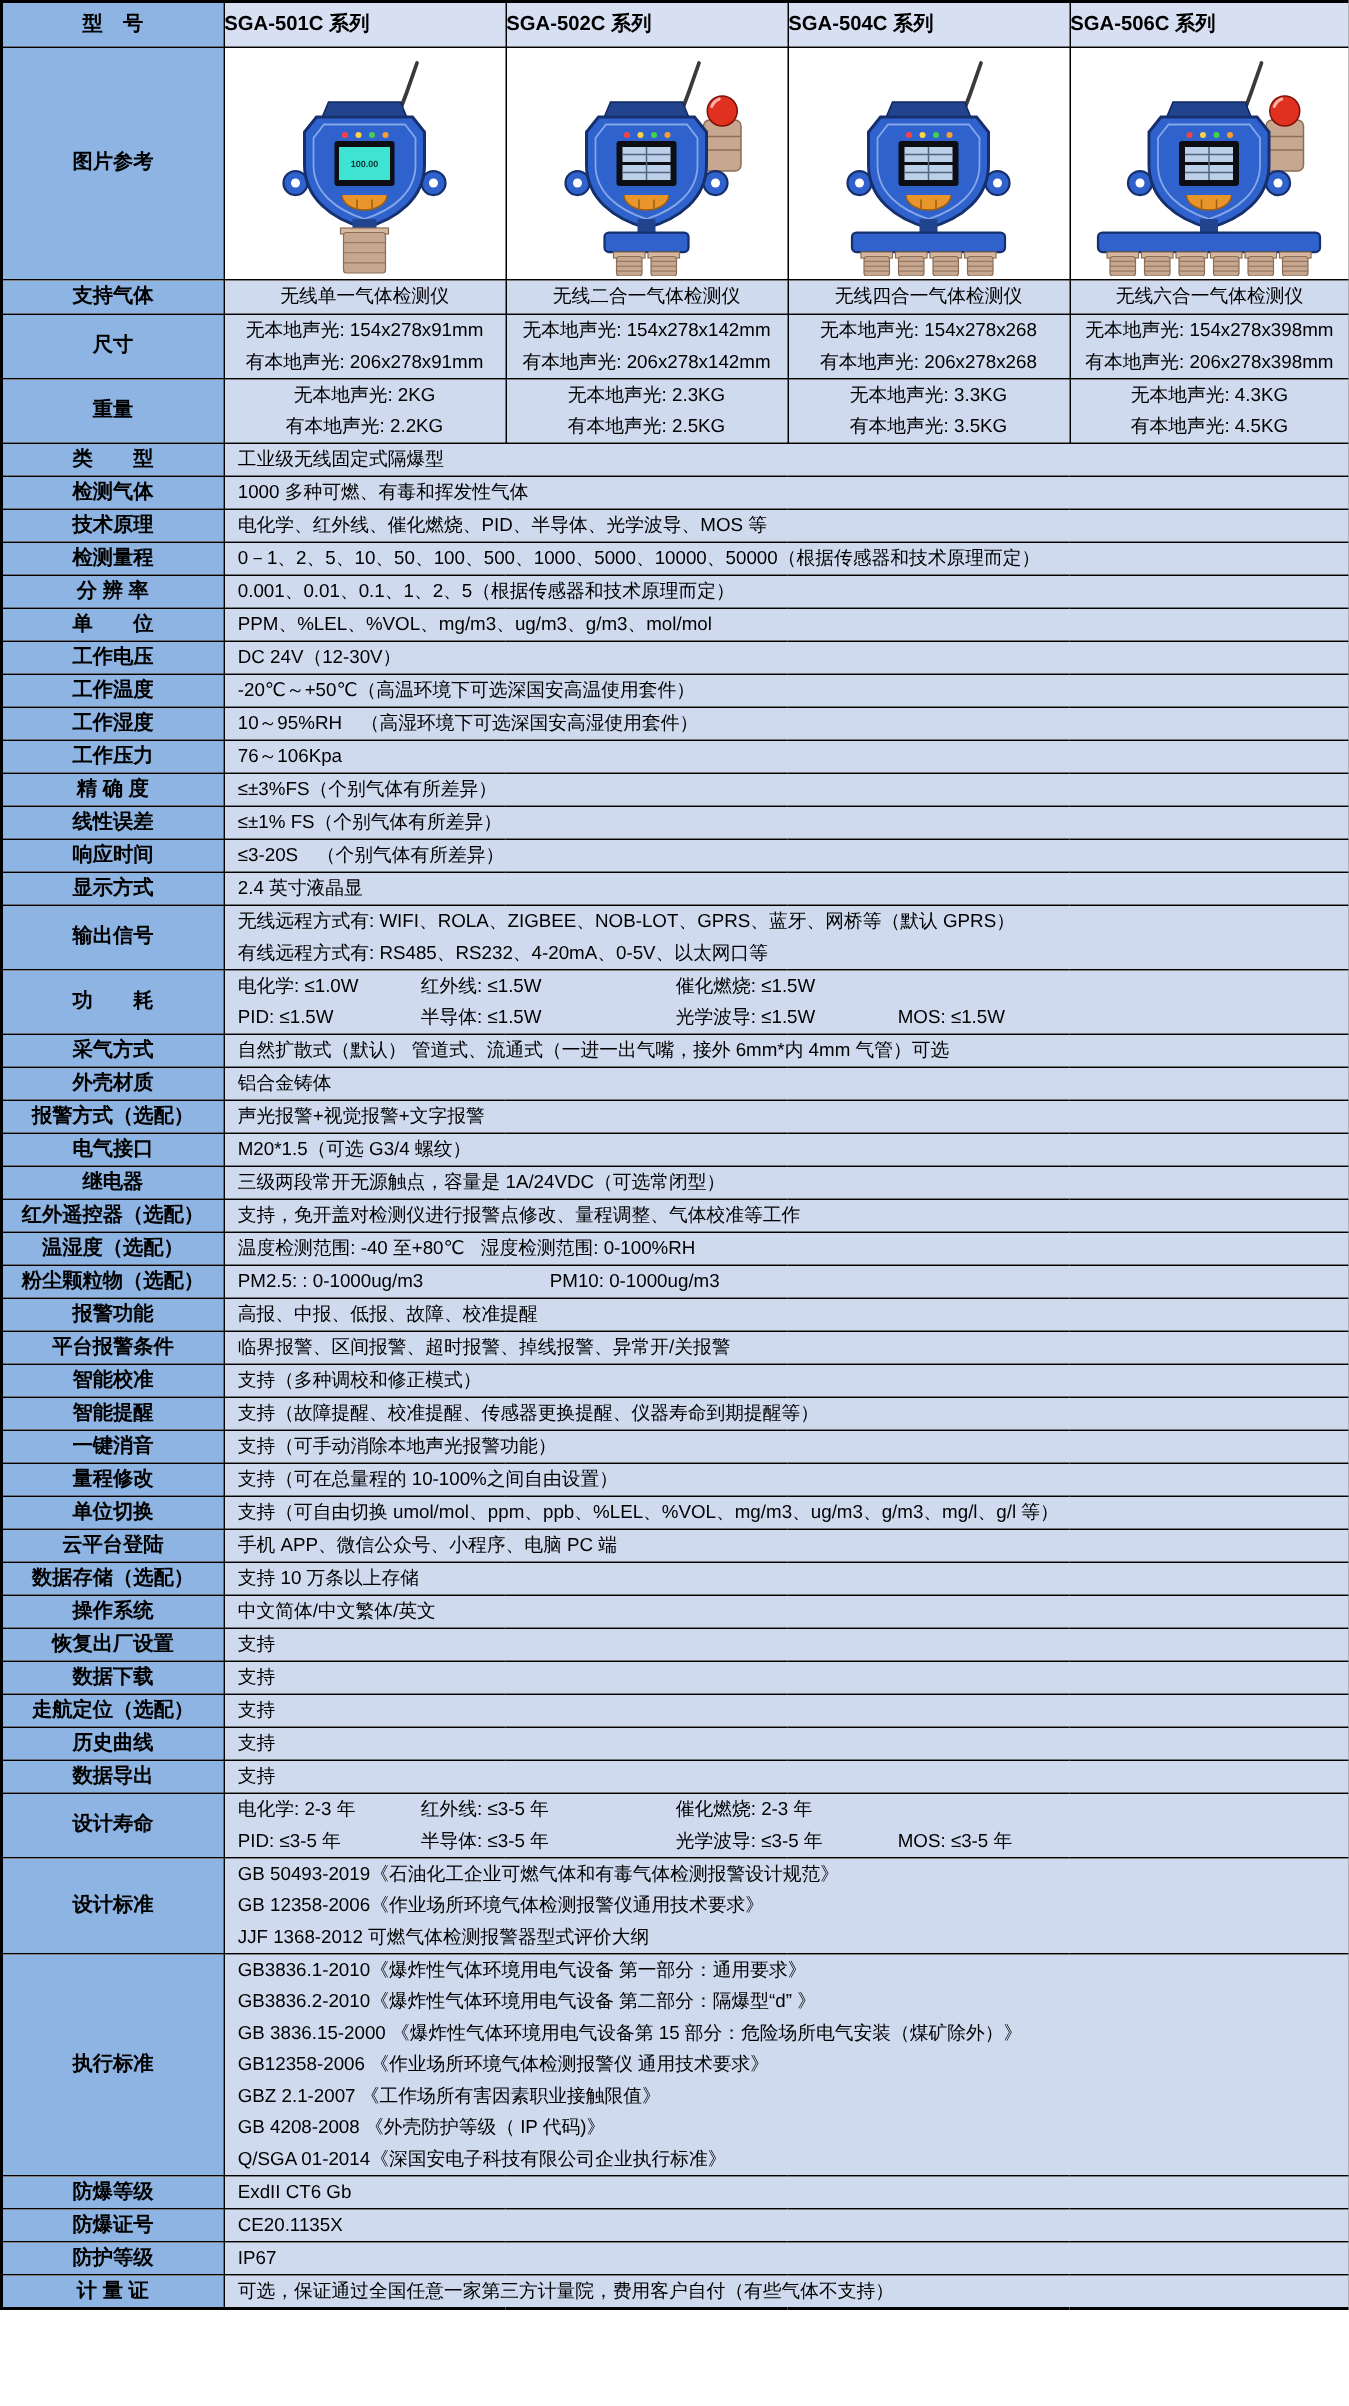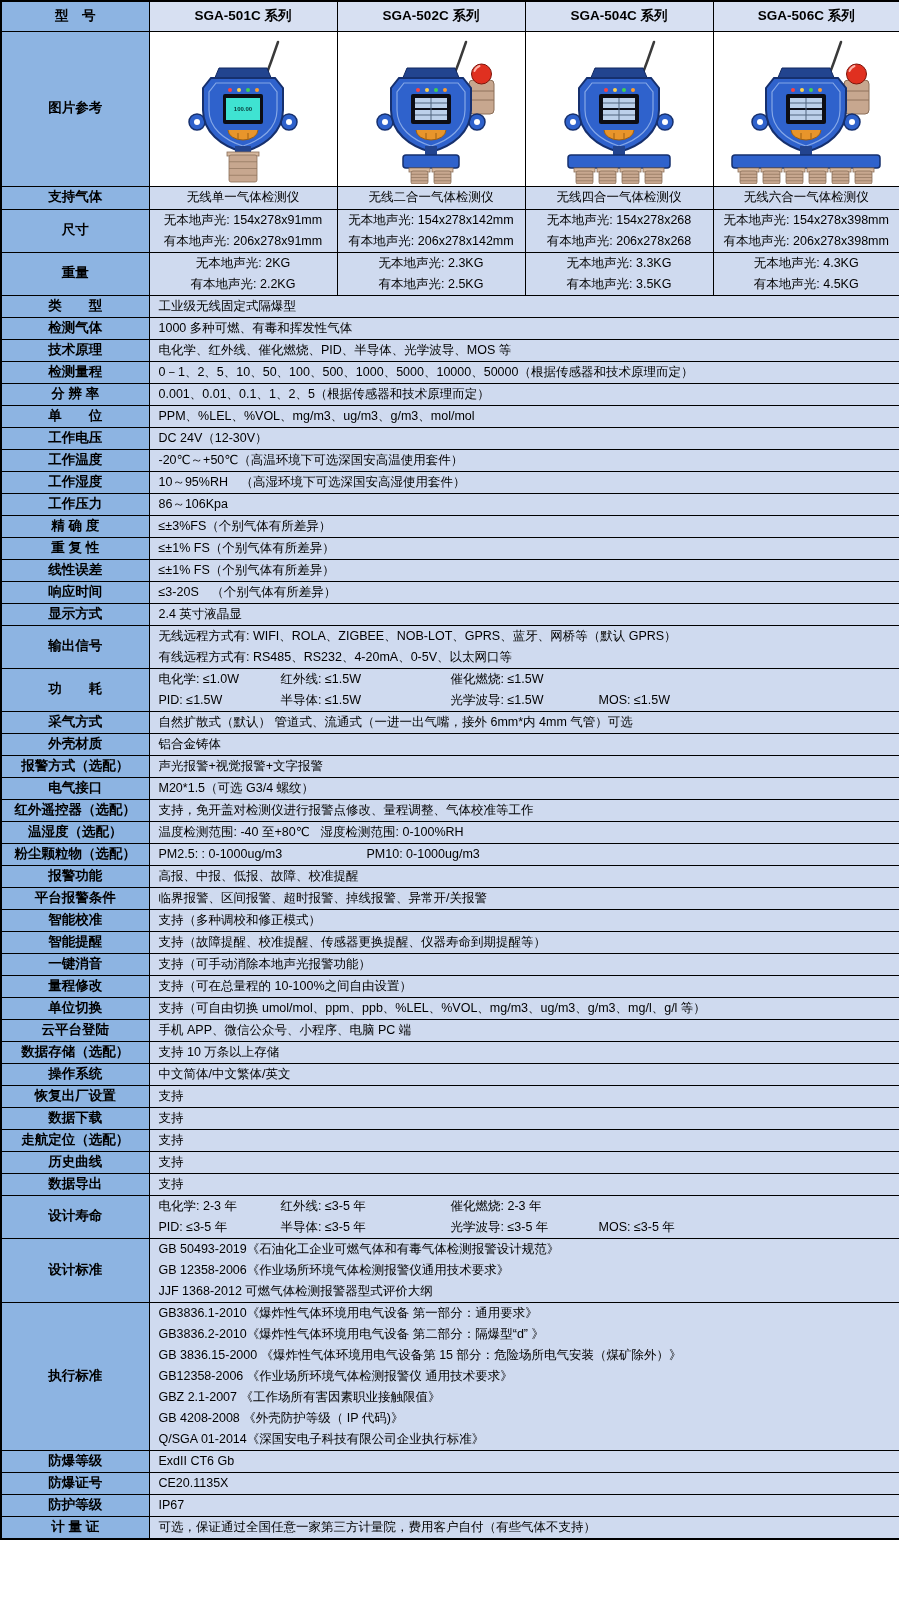--- a/index.html
+++ b/index.html
@@ -1,21 +1,21 @@
 <!DOCTYPE html>
 <html><head>
 <meta charset="utf-8">
 <style>
   html,body{margin:0;padding:0;background:#ffffff;}
   body{width:899px;font-family:"Liberation Sans","DejaVu Sans",sans-serif;color:#000;}
   .wrap{width:899px;}
   table.spec{border-collapse:collapse;width:899px;table-layout:fixed;border:2px solid #000;}
   th,td{border:1.5px solid #000;padding:0;overflow:hidden;vertical-align:middle;box-sizing:border-box;}
   th.label-cell{background:var(--label-bg,#8db4e2);font-weight:bold;font-size:13.5px;text-align:center;line-height:1.25;}
-  th.model-cell{background:var(--hdr-bg,#d7e0f2);font-weight:bold;font-size:13.5px;text-align:center;}
+  th.model-cell{background:var(--hdr-bg,#d7e0f2);font-weight:bold;font-size:13.5px;text-align:left;}
   td.val{background:var(--val-bg,#cfdaef);font-size:12.5px;}
   td.val.center{text-align:center;}
   td.val.left{padding-left:9px;padding-right:4px;}
   td.imgcell{background:#ffffff;text-align:center;vertical-align:middle;}
   .line{line-height:21px;white-space:nowrap;}
   .segline{display:flex;align-items:flex-end;}
   .seg{white-space:pre;}
   .segw-a .seg:nth-child(1){min-width:122px;}
   .segw-a .seg:nth-child(2){min-width:170px;}
   .segw-a .seg:nth-child(3){min-width:148px;}
@@ -334,33 +334,27 @@
         </tr>
         <tr style="height: 21.5px;">
           <th class="label-cell">工作湿度</th>
           <td colspan="4" class="val left">
             <div class="line">10～95%RH　（高湿环境下可选深国安高湿使用套件）</div>
           </td>
         </tr>
         <tr style="height: 21.5px;">
           <th class="label-cell">工作压力</th>
           <td colspan="4" class="val left">
-            <div class="line">86～106Kpa</div>
+            <div class="line">76～106Kpa</div>
           </td>
         </tr>
         <tr style="height: 21.5px;">
           <th class="label-cell">精 确 度</th>
           <td colspan="4" class="val left">
             <div class="line">≤±3%FS（个别气体有所差异）</div>
-          </td>
-        </tr>
-        <tr style="height: 21.5px;">
-          <th class="label-cell">重 复 性</th>
-          <td colspan="4" class="val left">
-            <div class="line">≤±1% FS（个别气体有所差异）</div>
           </td>
         </tr>
         <tr style="height: 21.5px;">
           <th class="label-cell">线性误差</th>
           <td colspan="4" class="val left">
             <div class="line">≤±1% FS（个别气体有所差异）</div>
           </td>
         </tr>
         <tr style="height: 21.5px;">
           <th class="label-cell">响应时间</th>
@@ -415,20 +409,26 @@
             <div class="line">声光报警+视觉报警+文字报警</div>
           </td>
         </tr>
         <tr style="height: 21.5px;">
           <th class="label-cell">电气接口</th>
           <td colspan="4" class="val left">
             <div class="line">M20*1.5（可选 G3/4 螺纹）</div>
           </td>
         </tr>
         <tr style="height: 21.5px;">
+          <th class="label-cell">继电器</th>
+          <td colspan="4" class="val left">
+            <div class="line">三级两段常开无源触点，容量是 1A/24VDC（可选常闭型）</div>
+          </td>
+        </tr>
+        <tr style="height: 21.5px;">
           <th class="label-cell">红外遥控器（选配）</th>
           <td colspan="4" class="val left">
             <div class="line">支持，免开盖对检测仪进行报警点修改、量程调整、气体校准等工作</div>
           </td>
         </tr>
         <tr style="height: 21.5px;">
           <th class="label-cell">温湿度（选配）</th>
           <td colspan="4" class="val left segw-c">
             <div class="line segline">
               <span class="seg">温度检测范围: -40 至+80℃</span>

